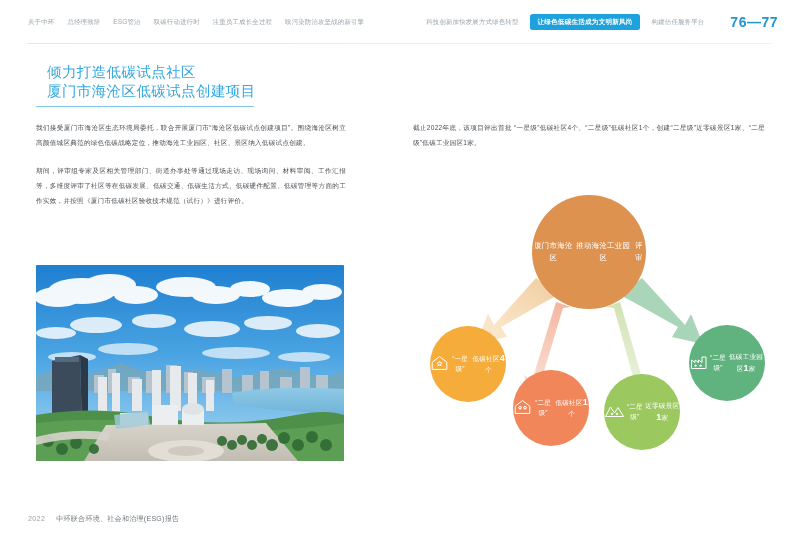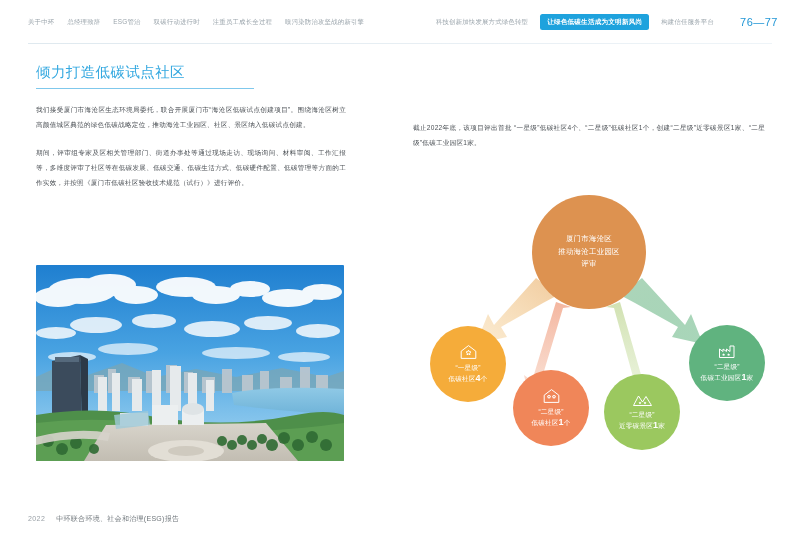--- a/index.html
+++ b/index.html
@@ -27,34 +27,34 @@
   .nav-item {
     font-size: 6.4px; color: #9aa4ab; white-space: nowrap;
     letter-spacing: .2px; line-height: 1;
   }
   .nav-item.active {
     background: #1ea2dd; color: #ffffff;
     padding: 4.5px 7px; border-radius: 2.5px;
     font-size: 6.6px; font-weight: bold;
   }
   .page-num {
-    font-size: 11px; color: #2196d6; letter-spacing: .5px;
-    margin-left: 14px; font-weight: normal;
+    font-size: 14px; color: #2196d6; letter-spacing: .5px;
+    margin-left: 14px; font-weight: bold;
   }
   .header-rule {
     position: absolute; left: 28px; top: 43px; width: 744px; height: 1px;
     background: linear-gradient(to right,#dfe9ef 0%, #e8eff4 60%, #eef4f8 100%);
   }
 
   
   .left-col { position: absolute; left: 36px; top: 63px; width: 310px; }
   .title-block { margin-bottom: 9px; }
   .title-line {
     color: #33a8e0; font-size: 14.5px; line-height: 18.5px;
-    letter-spacing: .4px; font-weight: normal;
+    letter-spacing: .4px; font-weight: normal; margin-left: 11px;
   }
   .title-rule {
     width: 218px; height: 1.4px; background: #7fc8ec;
     margin-top: 6px;
   }
   .body-p {
     font-size: 6.6px; line-height: 15px; color: #4a4f54;
     text-align: justify; margin-top: 13px;
     letter-spacing: .25px;
   }
@@ -73,21 +73,21 @@
   }
 
   
   .diagram {
     position: absolute; left: 408px; top: 185px;
     width: 372px; height: 285px;
   }
   .diagram > svg { position: absolute; left: 0; top: 0; }
   .node {
     position: absolute; border-radius: 50%;
-    display: flex; flex-direction: column;
+    display: flex; flex-direction: row;
     align-items: center; justify-content: center;
     color: #ffffff; text-align: center;
   }
   .node-center {
     left: 124px; top: 10px; width: 114px; height: 114px;
     background: #dd9250;
   }
   .node-center .ctxt { font-size: 7.4px; line-height: 12.5px; letter-spacing: .3px; }
   .leaf { width: 76px; height: 76px; }
   .leaf .lvl { font-size: 6.6px; line-height: 10px; letter-spacing: .2px; }
@@ -127,20 +127,21 @@
       <span class="nav-item active">让绿色低碳生活成为文明新风尚</span>
       <span class="nav-item">构建信任服务平台</span>
       <span class="page-num">76—77</span>
     </div>
   </div>
   <div class="header-rule"></div>
 
   <div class="left-col">
     <div class="title-block">
       <div class="title-line">倾力打造低碳试点社区</div>
+      <div class="title-line">厦门市海沧区低碳试点创建项目</div>
       <div class="title-rule"></div>
     </div>
     <p class="body-p">我们接受厦门市海沧区生态环境局委托，联合开展厦门市“海沧区低碳试点创建项目”。围绕海沧区树立高颜值城区典范的绿色低碳战略定位，推动海沧工业园区、社区、景区纳入低碳试点创建。</p>
     <p class="body-p">期间，评审组专家及区相关管理部门、街道办事处等通过现场走访、现场询问、材料审阅、工作汇报等，多维度评审了社区等在低碳发展、低碳交通、低碳生活方式、低碳硬件配置、低碳管理等方面的工作实效，并按照《厦门市低碳社区验收技术规范（试行）》进行评价。</p>
   </div>
 
   <div class="photo">
     <svg viewBox="0 0 308 196" preserveAspectRatio="none" aria-hidden="true">
       <defs>
         <linearGradient id="sky" x1="0" y1="0" x2="0" y2="1">

